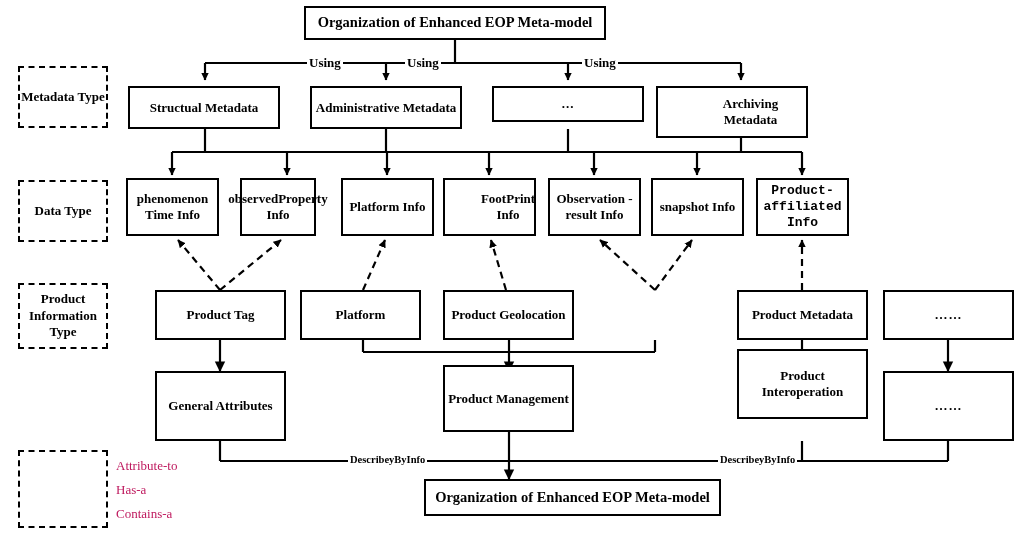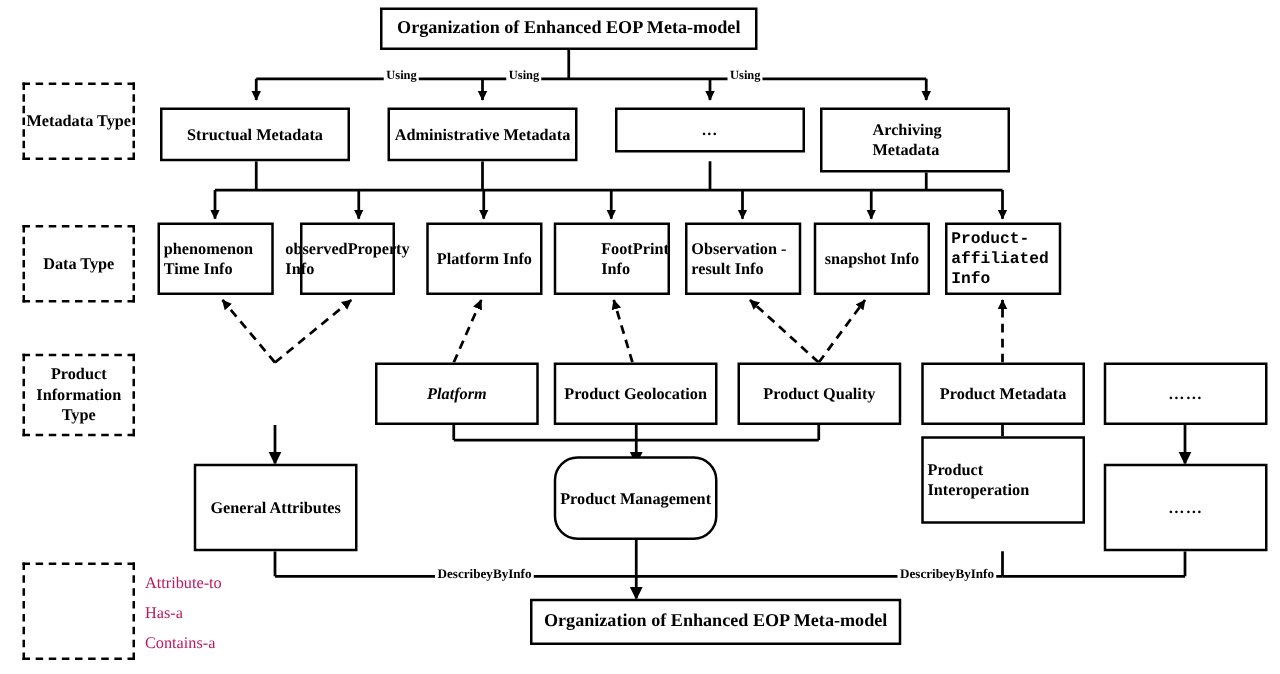--- a/index.html
+++ b/index.html
@@ -22,21 +22,21 @@
     pointer-events: none;
   }
   .node {
     position: absolute;
     box-sizing: border-box;
     border: 2.5px solid #000;
     background: #fff;
     display: flex;
     align-items: center;
     justify-content: center;
-    text-align: left;
+    text-align: center;
     font-weight: bold;
     font-size: 13px;
     line-height: 1.22;
     color: #000;
     padding: 1px 3px;
     z-index: 3;
   }
   .group-label {
     position: absolute;
     box-sizing: border-box;
@@ -49,21 +49,21 @@
     font-weight: bold;
     font-size: 13px;
     line-height: 1.3;
     color: #000;
     z-index: 3;
   }
   .edge-label {
     position: absolute;
     background: #fff;
     font-weight: bold;
-    font-size: 10px;
+    font-size: 13px;
     color: #000;
     padding: 0 2px;
     white-space: nowrap;
     z-index: 4;
     line-height: 1;
   }
   .edge-label.small {
     font-size: 10.5px;
   }
   #legend-box {
@@ -213,40 +213,40 @@
     <span>snapshot Info</span>
   </div>
   <div class="node" style="left:756px; top:178px; width:93px; height:58px;font-family:Liberation Mono, monospace;">
     <span>Product- affiliated Info</span>
   </div>
 
   <div class="group-label" style="left:18px; top:283px; width:90px; height:66px;">
     <span>Product Information Type</span>
   </div>
 
-  <div class="node" style="left:300px; top:290px; width:131px; height:50px;font-style:italic;">
+  <div class="node" style="left:155px; top:290px; width:131px; height:50px;">
+    <span>Product Tag</span>
+  </div>
+  <div class="node" style="left:300px; top:290px; width:121px; height:50px;">
     <span>Platform</span>
   </div>
   <div class="node" style="left:443px; top:290px; width:131px; height:50px;">
     <span>Product Geolocation</span>
   </div>
-  <div class="node" style="left:590px; top:290px; width:131px; height:50px;">
-    <span>Product Quality</span>
-  </div>
   <div class="node" style="left:737px; top:290px; width:131px; height:50px;">
     <span>Product Metadata</span>
   </div>
   <div class="node" style="left:883px; top:290px; width:131px; height:50px;">
     <span class="ell">……</span>
   </div>
 
   <div class="node" style="left:155px; top:371px; width:131px; height:70px;">
     <span>General Attributes</span>
   </div>
-  <div class="node" style="left:443px; top:365px; width:131px; height:67px;border-radius:19px;">
+  <div class="node" style="left:443px; top:365px; width:131px; height:67px;">
     <span>Product Management</span>
   </div>
   <div class="node" style="left:737px; top:349px; width:131px; height:70px;">
     <span>Product Interoperation</span>
   </div>
   <div class="node" style="left:883px; top:371px; width:131px; height:70px;">
     <span class="ell">……</span>
   </div>
 
   <div class="edge-label small" style="left:348px; top:455px;">DescribeyByInfo</div>

